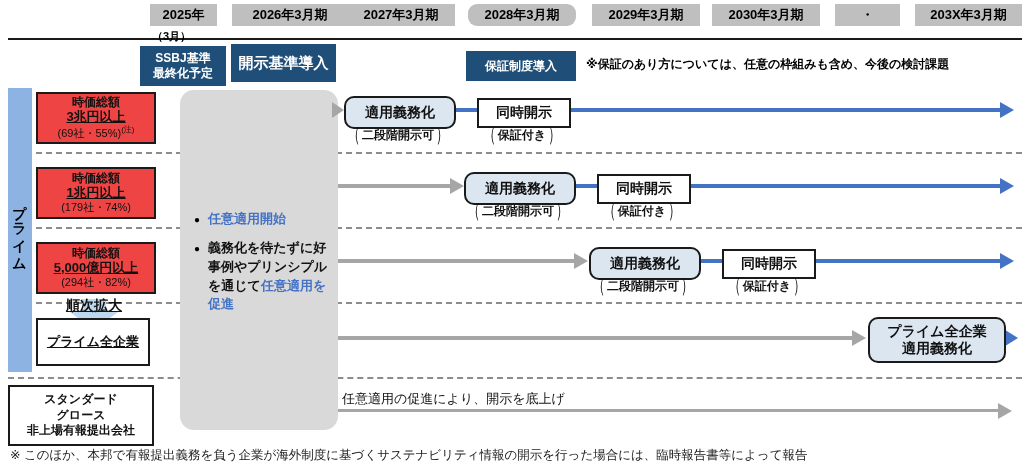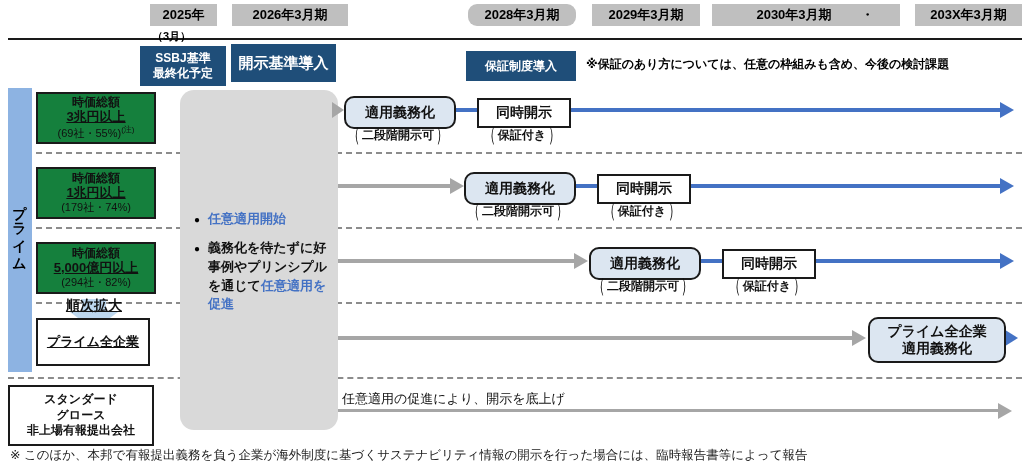--- a/index.html
+++ b/index.html
@@ -11,21 +11,21 @@
   .topline{position:absolute;left:8px;top:38px;width:1014px;height:2px;background:#1a1a1a;}
   
   .navybox{position:absolute;background:#1f4e79;color:#fff;font-weight:bold;text-align:center;
            display:flex;flex-direction:column;align-items:center;justify-content:center;line-height:1.25;}
   .smallnote{position:absolute;font-size:11px;font-weight:bold;color:#000;}
   .assurenote{position:absolute;left:586px;top:56px;font-size:12px;font-weight:bold;color:#000;}
   
   .vbar{position:absolute;left:8px;top:88px;width:24px;height:284px;background:#8db3e2;
         display:flex;align-items:center;justify-content:center;}
   .vtext{writing-mode:vertical-rl;text-orientation:upright;font-weight:bold;font-size:14px;color:#000;letter-spacing:2px;}
-  .tier{position:absolute;left:36px;width:116px;height:48px;background:#15803d;border:2px solid #1a1a1a;
+  .tier{position:absolute;left:36px;width:116px;height:48px;background:#ef4444;border:2px solid #1a1a1a;
         display:flex;flex-direction:column;align-items:center;justify-content:center;text-align:center;line-height:1.15;}
   .t1{font-size:12px;font-weight:bold;}
   .t2{font-size:13px;font-weight:bold;text-decoration:underline;}
   .t3{font-size:11px;}
   .t3 sup{font-size:8px;}
   .expand-text{position:absolute;left:40px;top:297px;width:108px;text-align:center;font-size:14px;
                font-weight:bold;text-decoration:underline;z-index:6;}
   .fat-rect{position:absolute;left:82px;top:299px;width:24px;height:13px;background:#bdd7ee;z-index:5;}
   .fat-tri{position:absolute;left:70px;top:312px;width:0;height:0;z-index:5;
            border-left:24px solid transparent;border-right:24px solid transparent;border-top:18px solid #bdd7ee;}
@@ -63,23 +63,24 @@
   .rowlabel{position:absolute;left:342px;top:390px;font-size:13px;font-weight:normal;z-index:4;}
   .footnote{position:absolute;left:10px;top:447px;font-size:12.5px;color:#1a1a1a;}
 </style>
 </head>
 <body>
 
 <div id="canvas">
 
   <div class="year" style="left:150px;width:67px;">2025年</div>
   <div class="year" style="left:232px;width:116px;">2026年3月期</div>
+  <div class="year" style="left:347px;width:108px;">2027年3月期</div>
   <div class="year" style="left:468px;width:108px;border-radius:9px;">2028年3月期</div>
   <div class="year" style="left:592px;width:108px;">2029年3月期</div>
-  <div class="year" style="left:712px;width:108px;padding-left:28px;">2030年3月期</div>
+  <div class="year" style="left:712px;width:108px;">2030年3月期</div>
   <div class="year" style="left:835px;width:65px;">・</div>
   <div class="year" style="left:915px;width:107px;">203X年3月期</div>
   <div class="topline"></div>
 
   <div class="smallnote" style="left:152px;top:29px;">（3月）</div>
   <div class="navybox" style="left:231px;top:44px;width:105px;height:38px;font-size:15px;">開示基準導入</div>
   <div class="navybox" style="left:140px;top:46px;width:86px;height:40px;font-size:12px;">
     <span>SSBJ基準</span>
     <span>最終化予定</span>
   </div>

